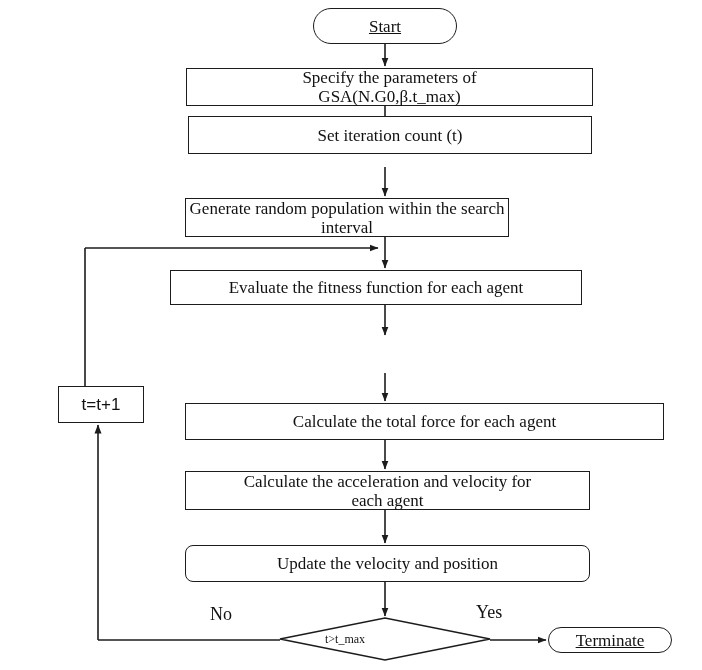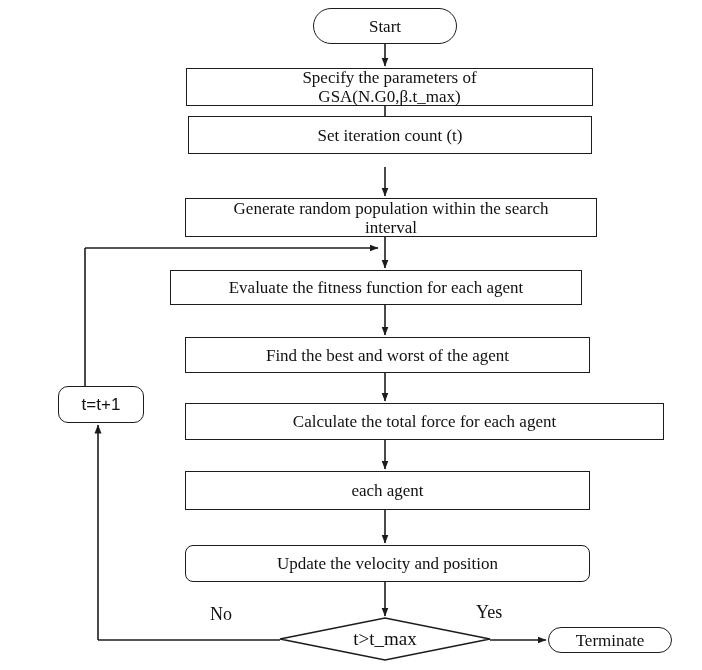--- a/index.html
+++ b/index.html
@@ -25,40 +25,39 @@
     background: #ffffff;
     display: flex;
     flex-direction: column;
     align-items: center;
     justify-content: center;
     text-align: center;
     font-size: 17px;
     line-height: 19px;
     z-index: 2;
   }
-  .oval { border-radius: 20px; }
+  .oval { border-radius: 20px; text-decoration: underline; }
   .terminal-small { border-radius: 14px; font-size: 17px; text-align: center; }
   .loop-box {
     font-family: "Liberation Sans", sans-serif;
     font-size: 17px;
-    border-radius: 10px;
   }
   .floating-label {
     position: absolute;
     z-index: 2;
     font-size: 18px;
     line-height: 20px;
   }
   .diamond-label {
     position: absolute;
     left: 325px;
     top: 630px;
     width: 120px;
-    text-align: center;
-    font-size: 19px;
+    text-align: left;
+    font-size: 12px;
     line-height: 18px;
     z-index: 2;
     background: transparent;
   }
 </style>
 </head>
 <body>
 
 <div class="stage">
 
@@ -93,38 +92,36 @@
 
   <div class="node" style="left:186px; top:68px; width:407px; height:38px;">
     <div>Specify the parameters of</div>
     <div>GSA(N.G0,β.t_max)</div>
   </div>
 
   <div class="node" style="left:188px; top:116px; width:404px; height:38px;">
     <div>Set iteration count (t)</div>
   </div>
 
-  <div class="node" style="left:185px; top:198px; width:412px; height:39px;">
+  <div class="node" style="left:185px; top:198px; width:324px; height:39px;">
     <div>Generate random population within the search</div>
     <div>interval</div>
   </div>
 
   <div class="node" style="left:170px; top:270px; width:412px; height:35px;font-family:Liberation Serif, serif;">
     <div>Evaluate the fitness function for each agent</div>
   </div>
 
-  <div class="node" style="left:185px; top:337px; width:405px; height:36px;">
-    <div>Find the best and worst of the agent</div>
-  </div>
 
   <div class="node" style="left:185px; top:403px; width:479px; height:37px;">
     <div>Calculate the total force for each agent</div>
   </div>
 
   <div class="node" style="left:185px; top:471px; width:405px; height:39px;">
+    <div>Calculate the acceleration and velocity for</div>
     <div>each agent</div>
   </div>
 
   <div class="node" style="left:185px; top:545px; width:405px; height:37px;border-radius:8px;">
     <div>Update the velocity and position</div>
   </div>
 
   <div class="node loop-box" style="left:58px; top:386px; width:86px; height:37px;">
     <div>t=t+1</div>
   </div>

